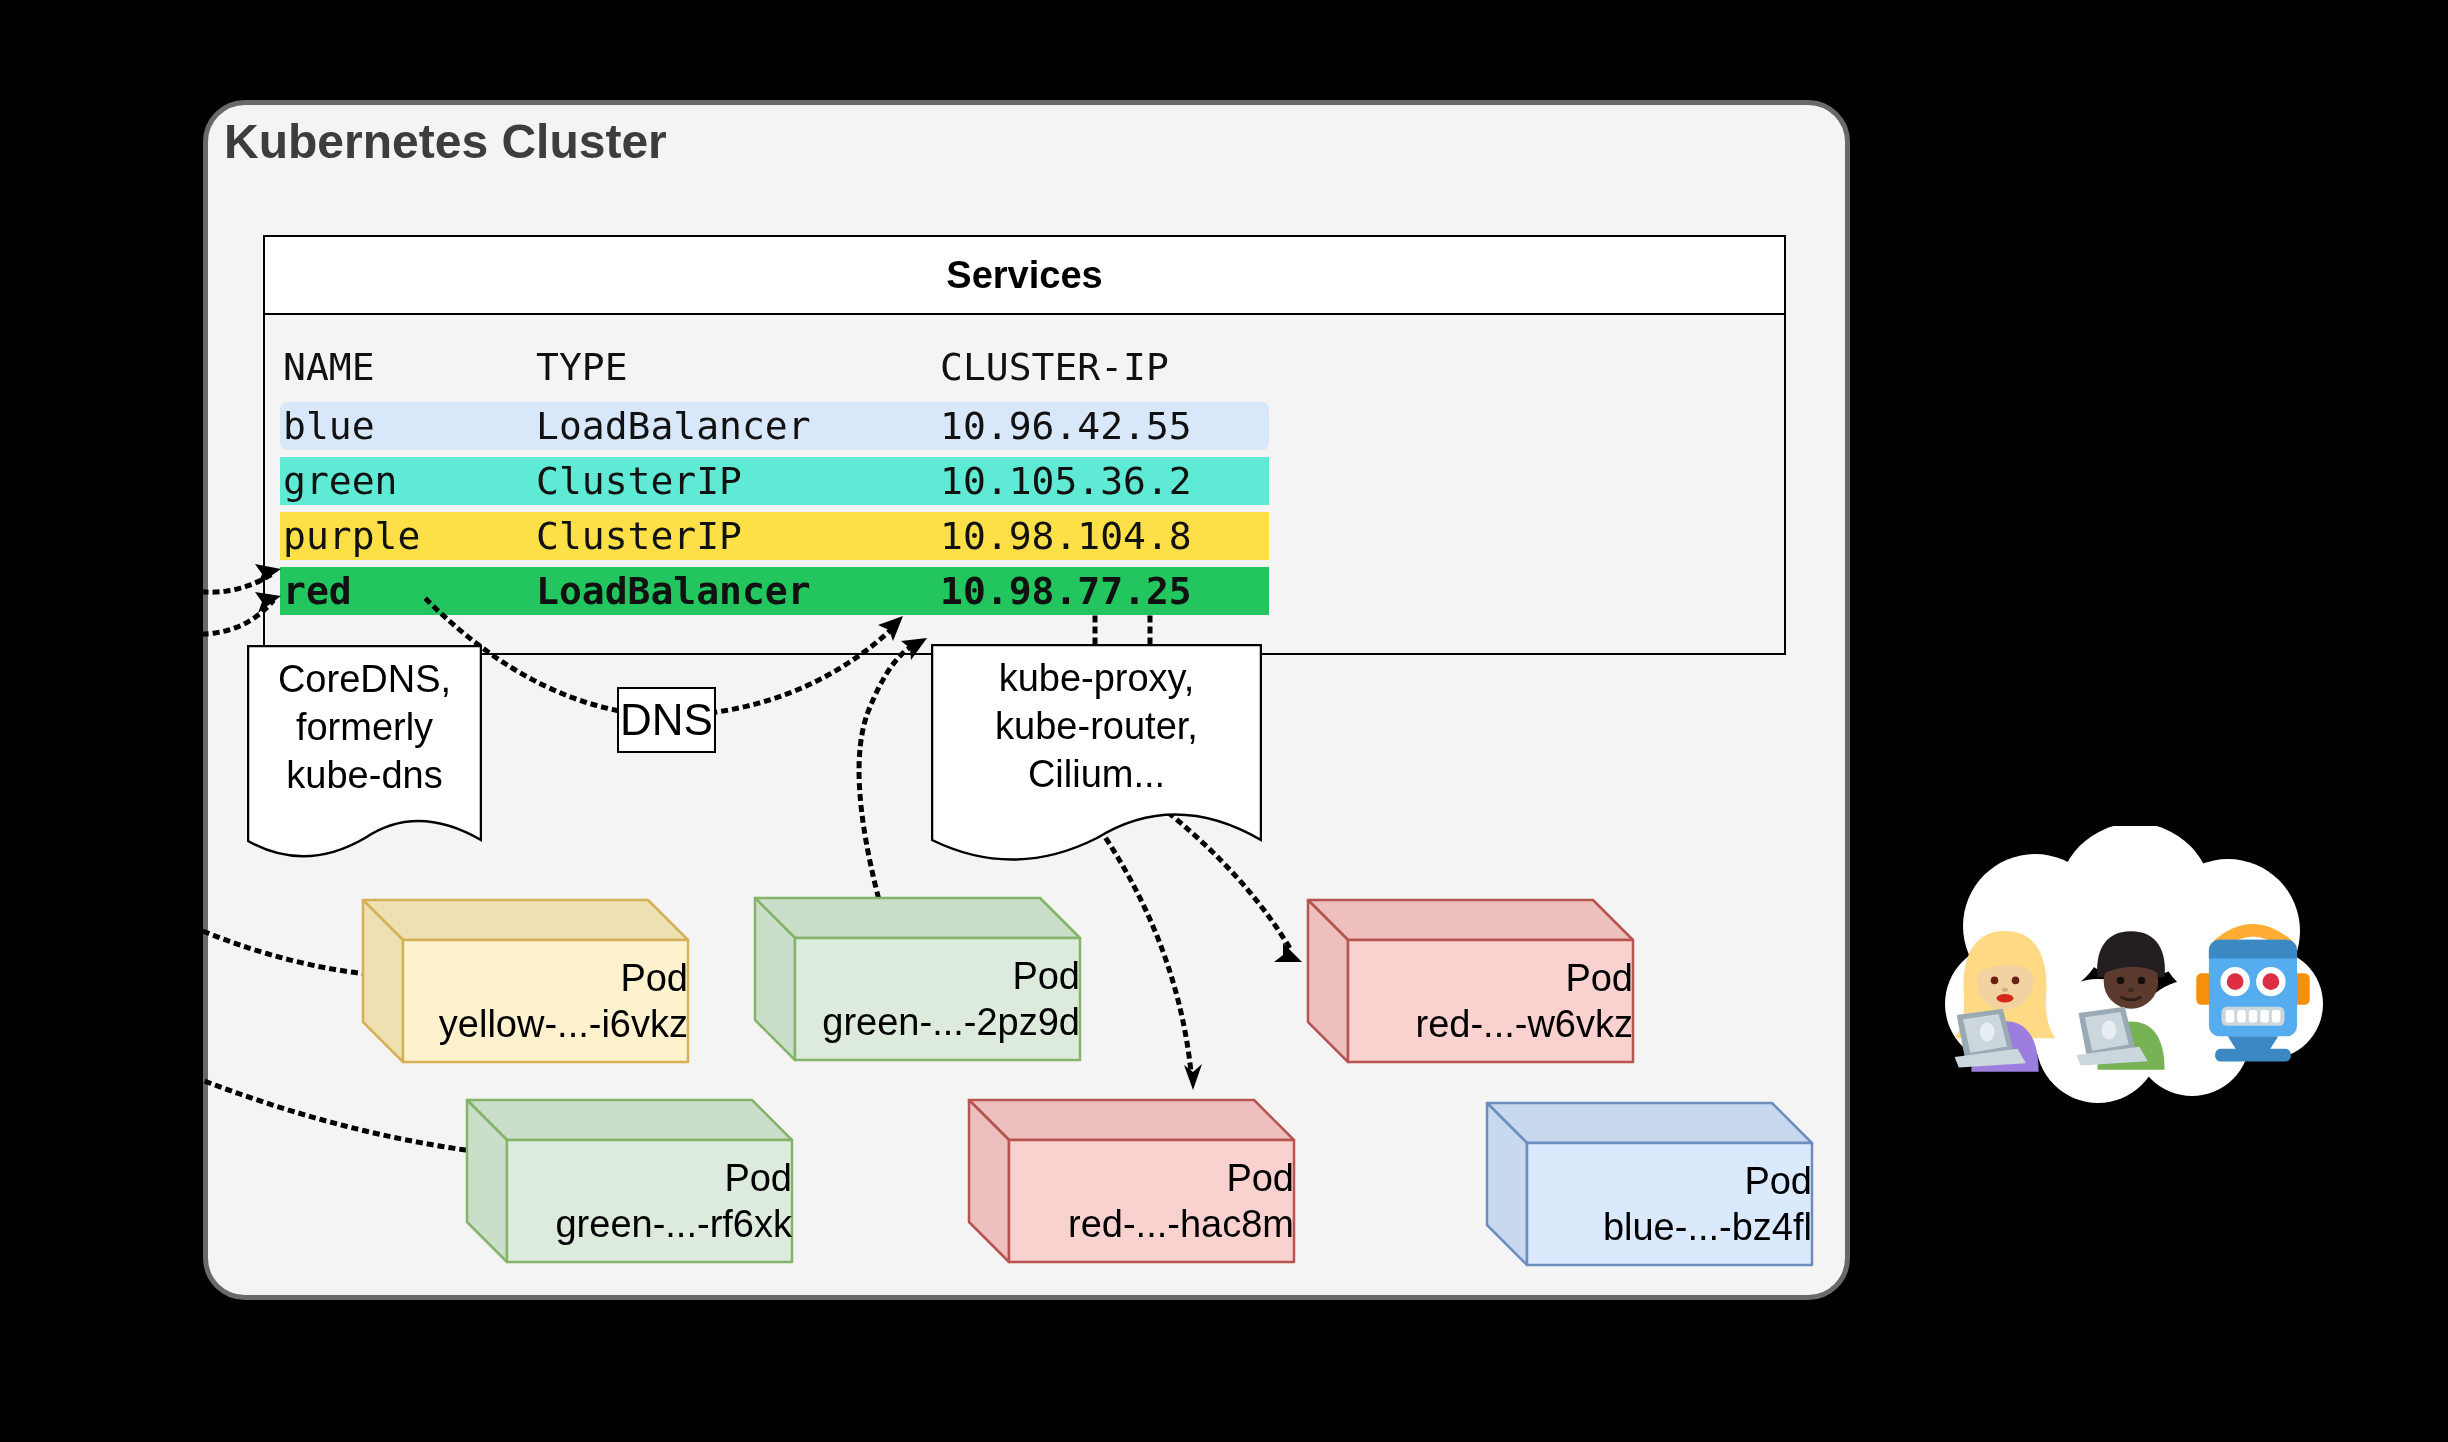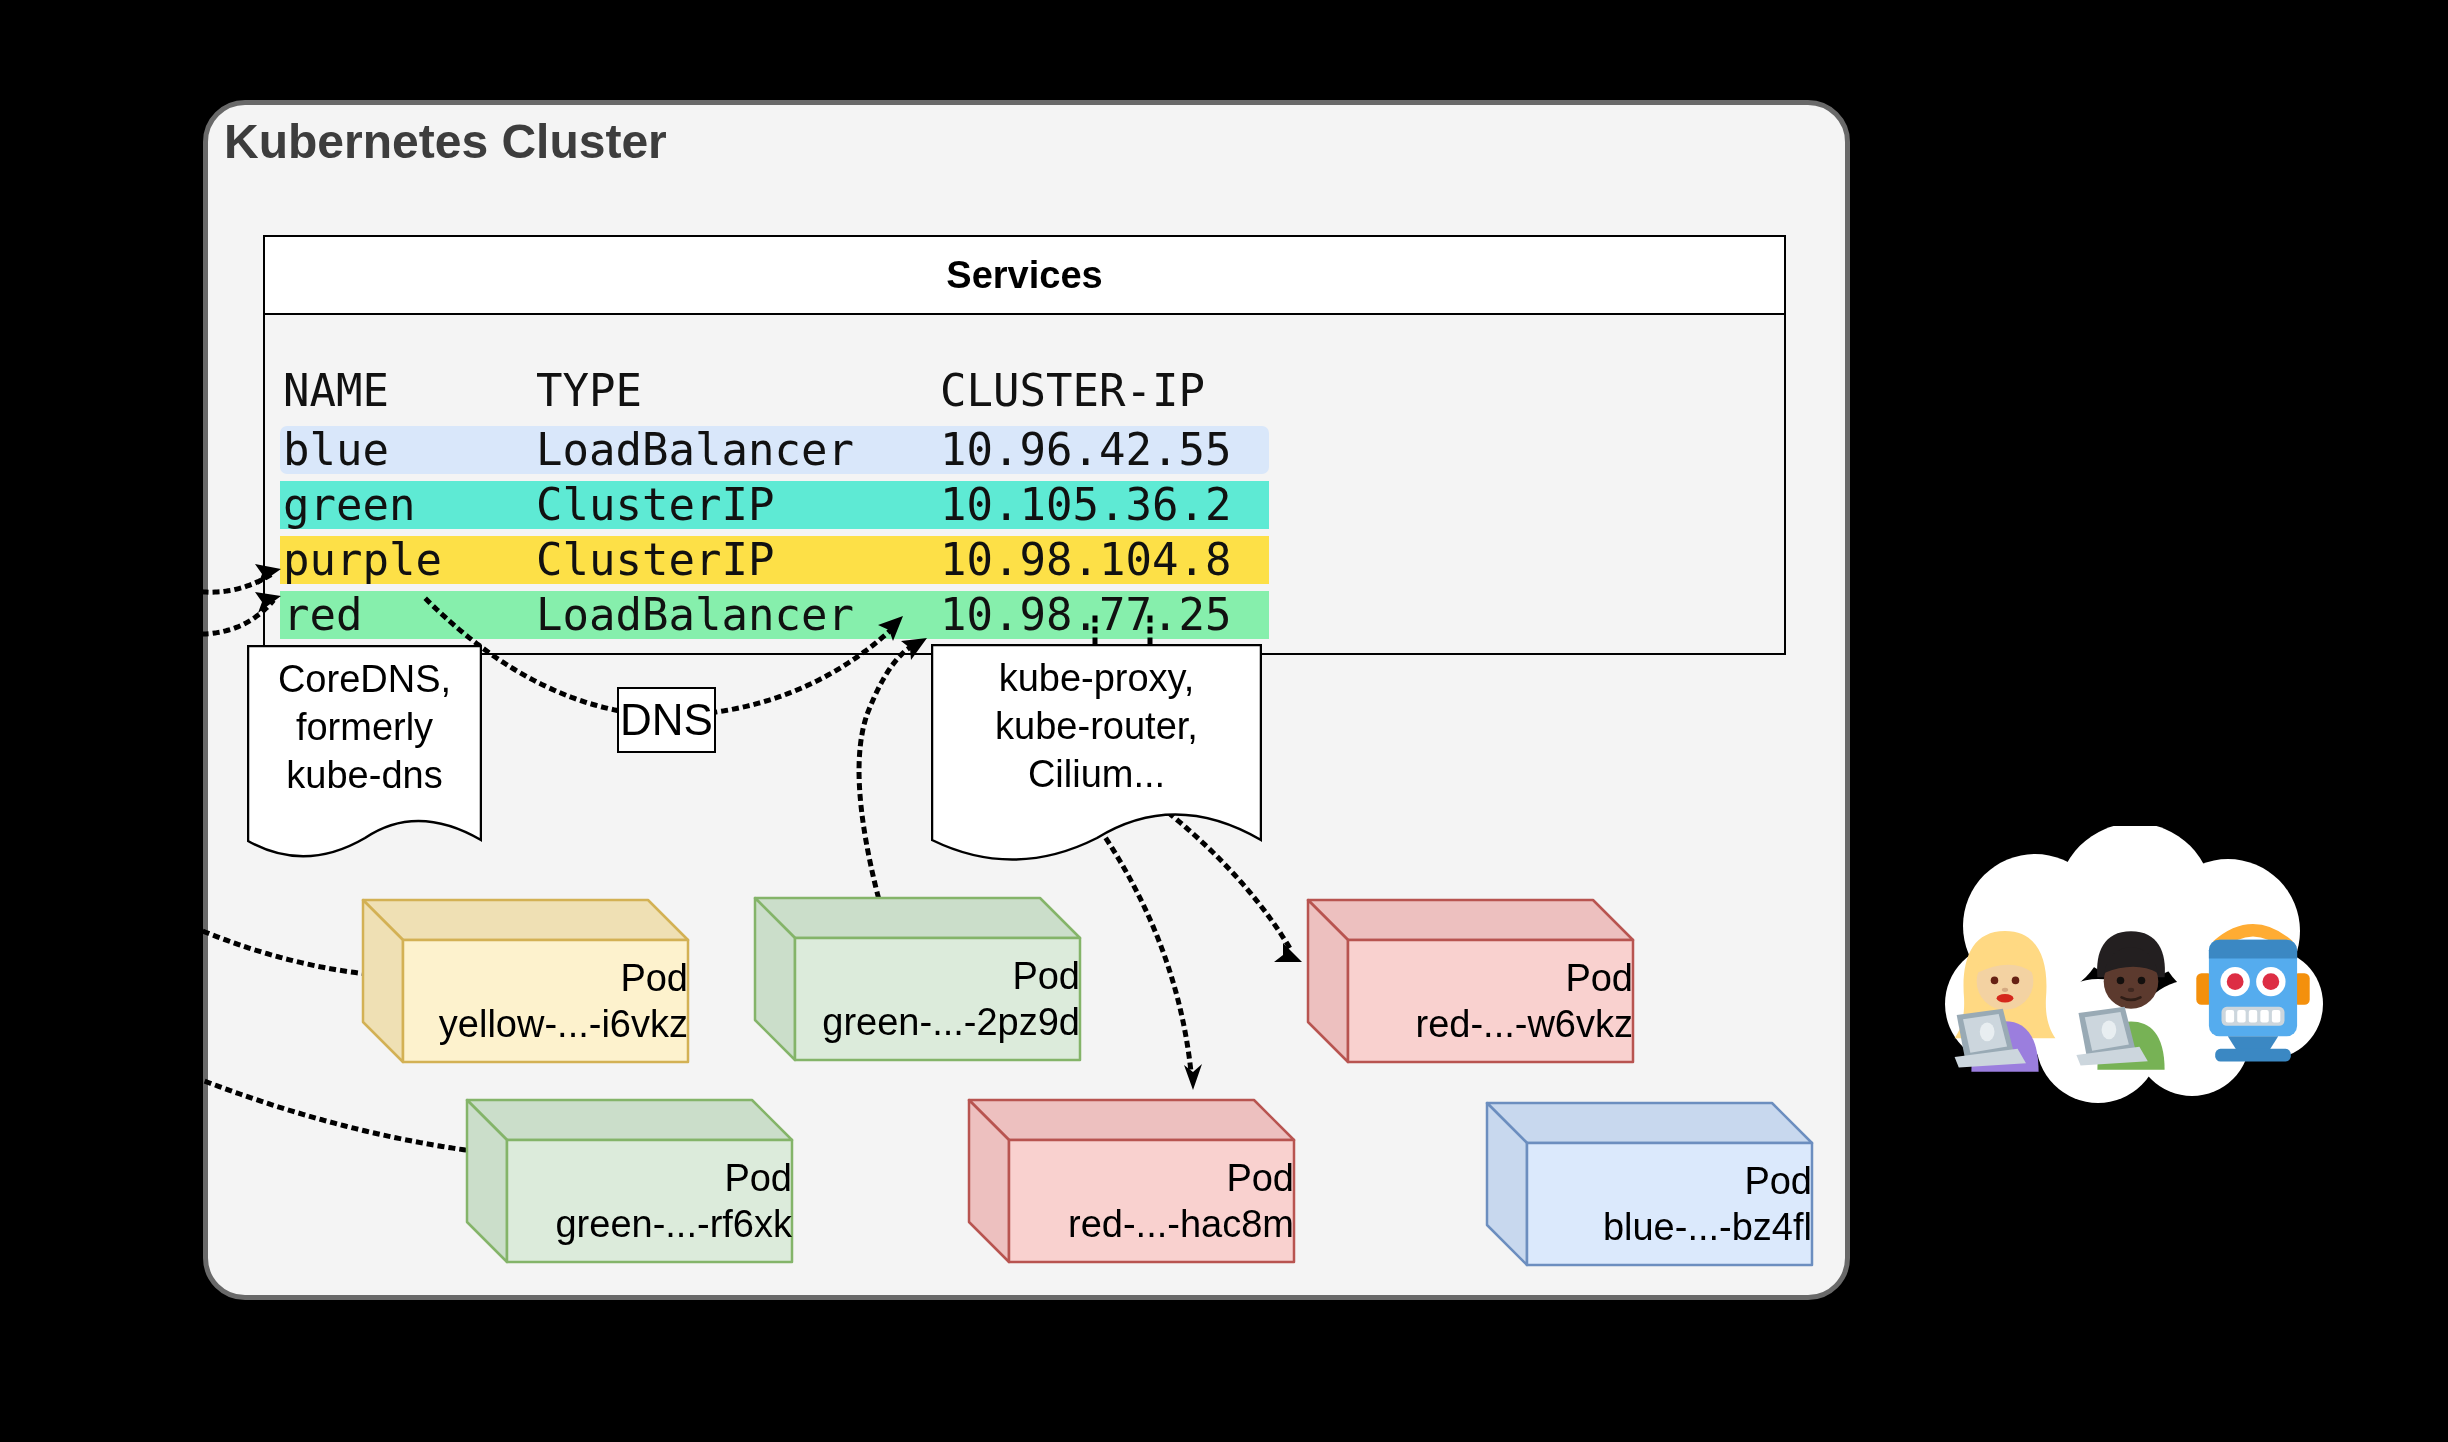--- a/index.html
+++ b/index.html
@@ -8,27 +8,27 @@
   
   .cluster{position:absolute;left:203px;top:100px;width:1647px;height:1200px;
            background:#f4f4f4;border:5px solid #696969;border-radius:42px;box-sizing:border-box;}
   .cluster-title{position:absolute;left:224px;top:114px;font-size:48px;font-weight:bold;color:#3d3d3d;}
   
   .svc-table{position:absolute;left:263px;top:235px;width:1523px;height:420px;
              border:2px solid #000;box-sizing:border-box;}
   .tbl-head{position:absolute;left:0;top:0;width:100%;height:78px;background:#fff;
             border-bottom:2px solid #000;box-sizing:border-box;display:flex;align-items:center;justify-content:center;
             font-size:38px;font-weight:bold;color:#000;}
-  .mono{font-family:"DejaVu Sans Mono","Liberation Mono",monospace;font-size:44px;color:#111;margin-top:24px;}
+  .mono{font-family:"DejaVu Sans Mono","Liberation Mono",monospace;font-size:38px;color:#111;}
   .col-head{position:absolute;left:0;top:104px;width:100%;height:52px;line-height:52px;}
   .svc-row{position:absolute;left:15px;width:989px;height:48px;line-height:48px;}
   .cell{position:absolute;top:0;white-space:pre;}
   .c-name{left:3px;}  .c-type{left:256px;} .c-ip{left:660px;}
   .ch-name{position:absolute;left:18px;} .ch-type{position:absolute;left:271px;} .ch-ip{position:absolute;left:675px;}
-  .hl-blue{background:#d9e7fa;border-radius:7px;} .hl-green{background:#5eead4;} .hl-purple{background:#fde047;} .hl-red{background:#86efac;}
+  .hl-blue{background:#d9e7fa;border-radius:7px;} .hl-green{background:#5eead4;} .hl-purple{background:#fde047;} .hl-red{background:#22c55e;font-weight:bold;}
   
   .note{position:absolute;}
   .note svg{position:absolute;left:0;top:0;}
   .note-text{position:absolute;left:0;top:10px;width:100%;text-align:center;
              font-size:38px;line-height:48px;color:#000;}
   
   .dns-box{position:absolute;left:617px;top:687px;width:99px;height:66px;background:#fff;
            border:2px solid #000;box-sizing:border-box;display:flex;align-items:center;justify-content:center;
            font-size:44px;color:#000;}
   

